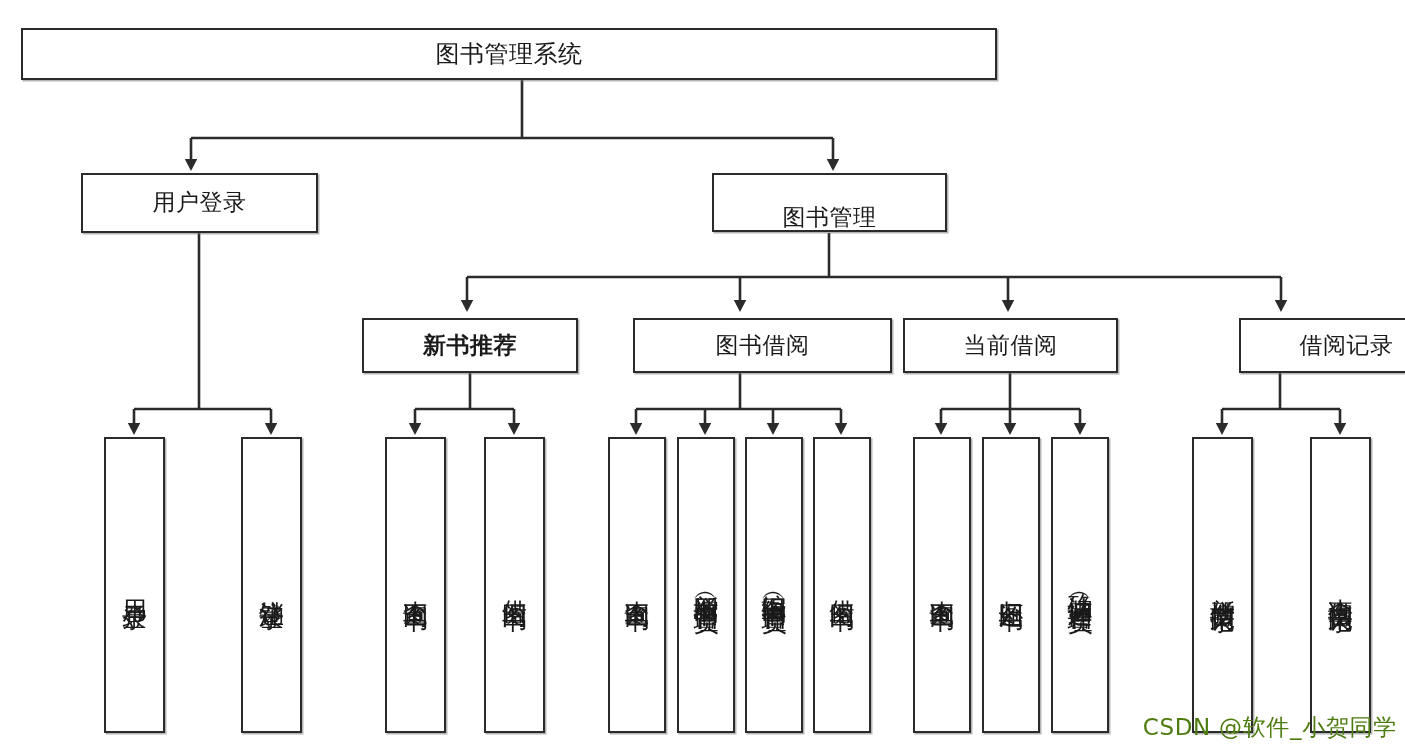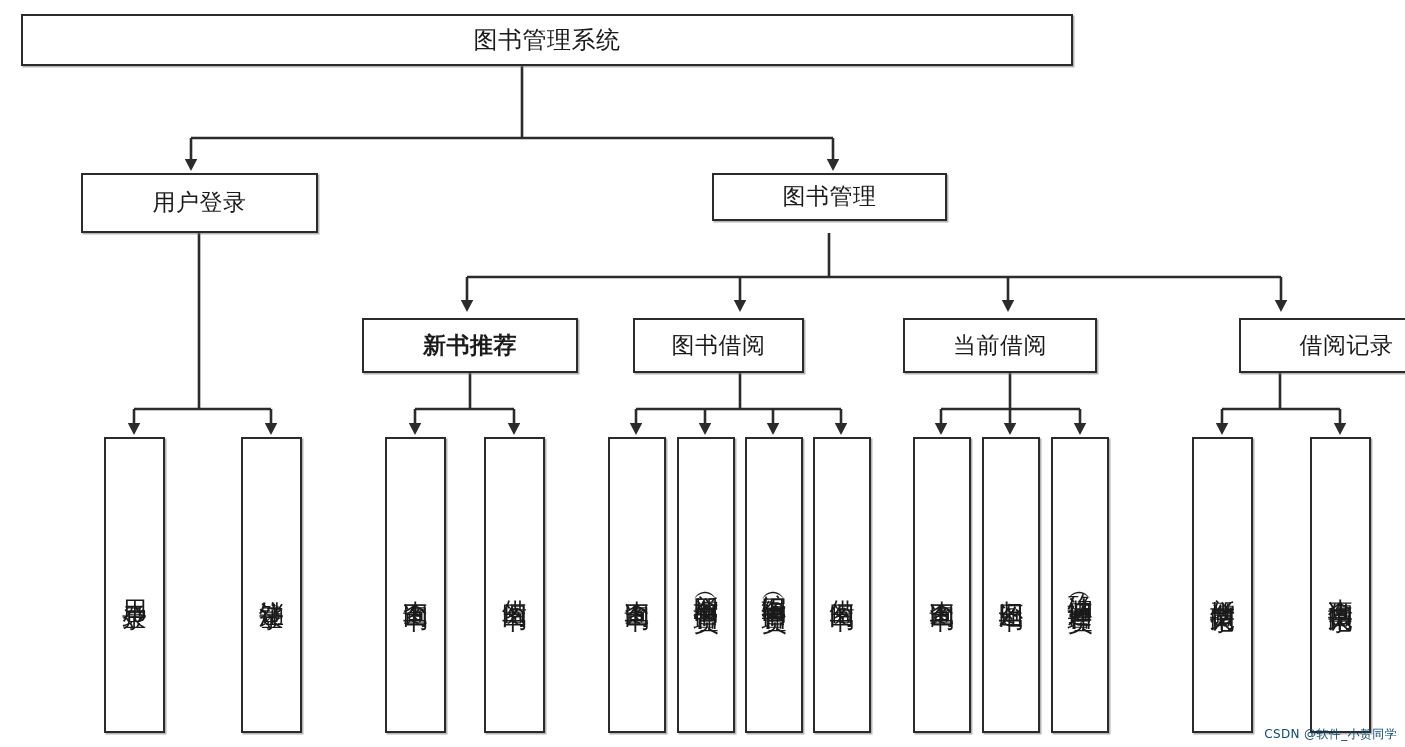--- a/index.html
+++ b/index.html
@@ -59,22 +59,22 @@
     font-size: 25px;
     line-height: 1.32;
     letter-spacing: 0.10em;
     white-space: nowrap;
     max-height: 272px;
   }
   .watermark {
     position: absolute;
     right: 8px;
     bottom: 4px;
-    font-size: 12px;
-    color: #0c4a6e;
+    font-size: 23px;
+    color: #4d7c0f;
     letter-spacing: 0.03em;
     white-space: nowrap;
     user-select: none;
   }
 </style>
 </head>
 <body>
 
 <div id="canvas">
 
@@ -121,38 +121,38 @@
       <path d="M1010,409 L1010,424" marker-end="url(#arw)"></path>
       <path d="M1080,409 L1080,424" marker-end="url(#arw)"></path>
 
       <path d="M1280,373 L1280,409"></path>
       <path d="M1222,409 L1340,409"></path>
       <path d="M1222,409 L1222,424" marker-end="url(#arw)"></path>
       <path d="M1340,409 L1340,424" marker-end="url(#arw)"></path>
     </g>
   </svg>
 
-  <div class="node root horiz" style="left:21px; top:14px; width:1052px; height:52px;">
+  <div class="node root horiz" style="left:21px; top:28px; width:976px; height:52px;">
     <span class="label">图书管理系统</span>
   </div>
 
   <div class="node horiz" style="left:81px; top:173px; width:237px; height:60px;">
     <span class="label">用户登录</span>
   </div>
-  <div class="node horiz" style="left:712px; top:173px; width:235px; height:48px;">
+  <div class="node horiz" style="left:712px; top:173px; width:235px; height:59px;align-items:flex-end;">
     <span class="label">图书管理</span>
   </div>
 
   <div class="node horiz" style="left:362px; top:318px; width:216px; height:55px;font-weight:bold;">
     <span class="label">新书推荐</span>
   </div>
-  <div class="node horiz" style="left:633px; top:318px; width:171px; height:55px;">
+  <div class="node horiz" style="left:633px; top:318px; width:259px; height:55px;">
     <span class="label">图书借阅</span>
   </div>
-  <div class="node horiz" style="left:903px; top:318px; width:194px; height:55px;">
+  <div class="node horiz" style="left:903px; top:318px; width:215px; height:55px;">
     <span class="label">当前借阅</span>
   </div>
   <div class="node horiz" style="left:1239px; top:318px; width:215px; height:55px;">
     <span class="label">借阅记录</span>
   </div>
 
   <div class="node vert" style="left:104px; top:437px; width:61px; height:296px;">
     <span class="label">用户登录</span>
   </div>
   <div class="node vert" style="left:241px; top:437px; width:61px; height:296px;">

